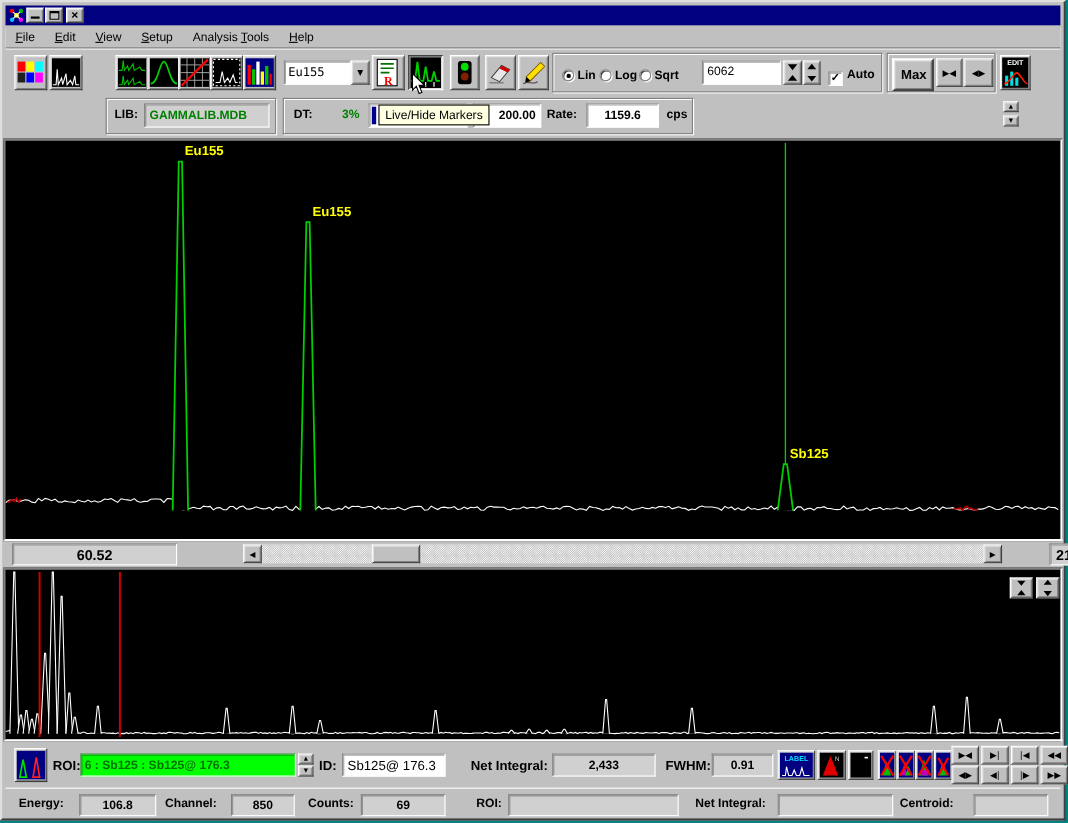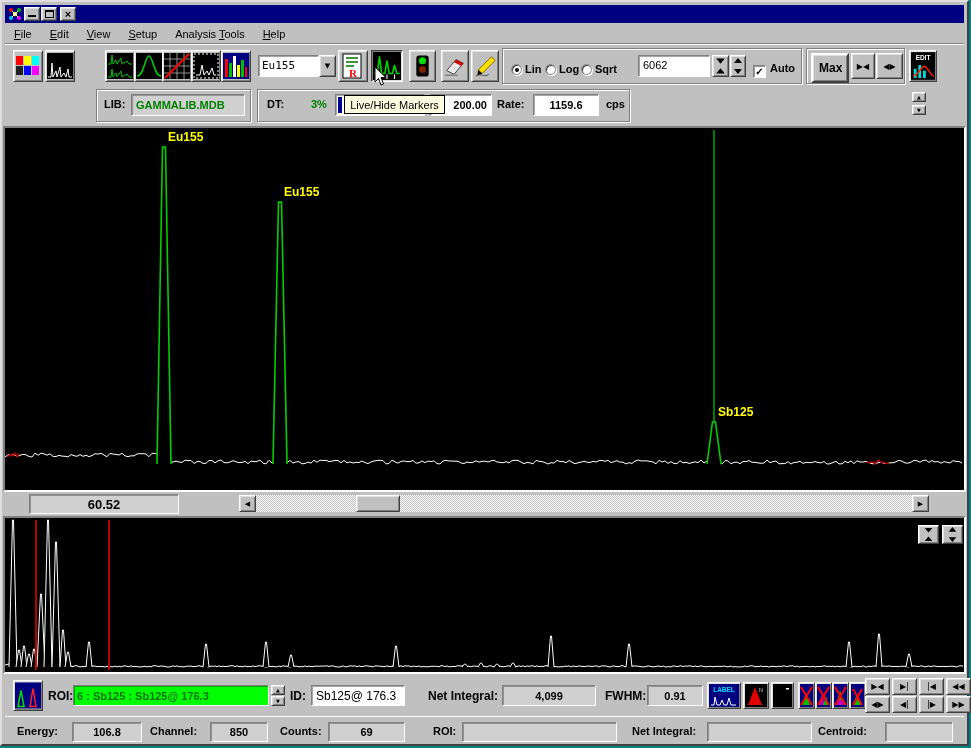--- a/index.html
+++ b/index.html
@@ -41,21 +41,21 @@
     border:1px solid #808080;box-shadow:inset 1px 1px 0 #404040, 1px 1px 0 #fff;vertical-align:-2px;margin-right:3px;position:relative;}
   .radio .dot{position:absolute;left:3px;top:3px;width:4px;height:4px;border-radius:50%;background:#000;}
   .checkbox{display:inline-block;width:13px;height:13px;background:#fff;border:1px solid;
     border-color:#808080 #fff #fff #808080;box-shadow:inset 1px 1px 0 rgba(0,0,0,.4);
     font-size:10px;line-height:11px;text-align:center;font-weight:bold;vertical-align:-3px;margin-right:4px;}
   .glyphbtn{display:flex;align-items:center;justify-content:center;
     font-family:"DejaVu Sans",sans-serif;font-size:8px;color:#000;}
   .fieldtext{font-size:11px;font-weight:bold;display:flex;align-items:center;}
   
   .chartwrap{position:absolute;background:#000;border:2px solid;border-color:#808080 #ffffff #ffffff #808080;}
-  .scrollrow{position:absolute;left:19px;top:491px;right:3px;height:32px;}
+  .scrollrow{position:absolute;left:1px;top:491px;right:3px;height:32px;}
   .sb-track{position:absolute;left:218px;top:2px;width:690px;height:17px;background:#dfdfdf;
     background-image:linear-gradient(45deg,#fff 25%,transparent 25%,transparent 75%,#fff 75%),linear-gradient(45deg,#fff 25%,#c0c0c0 25%,#c0c0c0 75%,#fff 75%);background-size:2px 2px;background-position:0 0,1px 1px;}
   .sb-btn{position:absolute;top:0;width:17px;height:17px;}
   .sb-thumb{position:absolute;left:117px;top:0;width:44px;height:17px;}
   .tooltip{position:absolute;left:342px;top:93px;width:101px;height:19px;background:#ffffe1;
     border:1px solid #000;font-size:11px;display:flex;align-items:center;justify-content:center;z-index:60;}
   .cursor{position:absolute;left:372px;top:64px;z-index:70;}
   
   .roibar{position:absolute;left:3px;top:674px;right:3px;height:40px;}
   .statusbar{position:absolute;left:3px;top:714px;right:3px;height:29px;border-top:1px solid #fff;}
@@ -418,21 +418,21 @@
       </button>
     <button class="raised smallspin glyphbtn" style="left:266px;top:20px;">
         <span style="font-size:5px;">▼</span>
       </button>
     <span class="lbl" style="position:absolute;left:285px;top:13px;font-size:12px;">ID:</span>
     <div class="sunken fieldtext" style="position:absolute;left:306px;top:9px;width:94px;height:21px;padding:0 4px;font-weight:normal;font-size:12px;">
       <span>Sb125@ 176.3</span>
     </div>
     <span class="lbl" style="position:absolute;left:423px;top:13px;font-size:12px;">Net Integral:</span>
     <div class="sunken-gray sfield" style="left:497px;top:9px;width:94px;height:21px;">
-      <span>4,099</span>
+      <span>2,433</span>
     </div>
     <span class="lbl" style="position:absolute;left:600px;top:13px;font-size:12px;">FWHM:</span>
     <div class="sunken-gray sfield" style="left:642px;top:9px;width:56px;height:21px;">
       <span>0.91</span>
     </div>
 
     <button class="raised" style="position:absolute;left:702px;top:6px;width:34px;height:27px;padding:1px;">
       <svg viewBox="0 0 30 23" style="display:block;width:100%;height:100%;">
         <rect x="0" y="0" width="30" height="23" fill="#000080"></rect>
         <text x="15" y="8" font-size="6.5" fill="#00e0ff" text-anchor="middle" font-family="Liberation Sans,sans-serif" font-weight="bold">LABEL</text>

